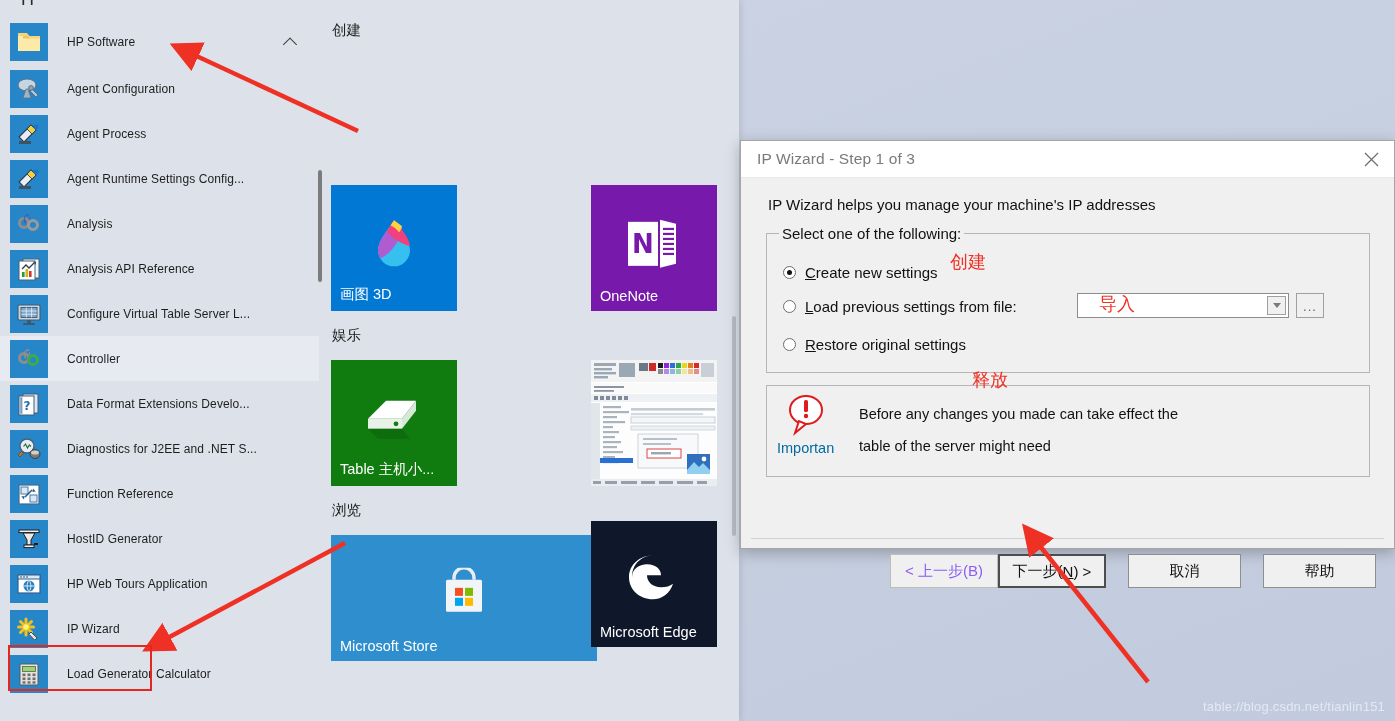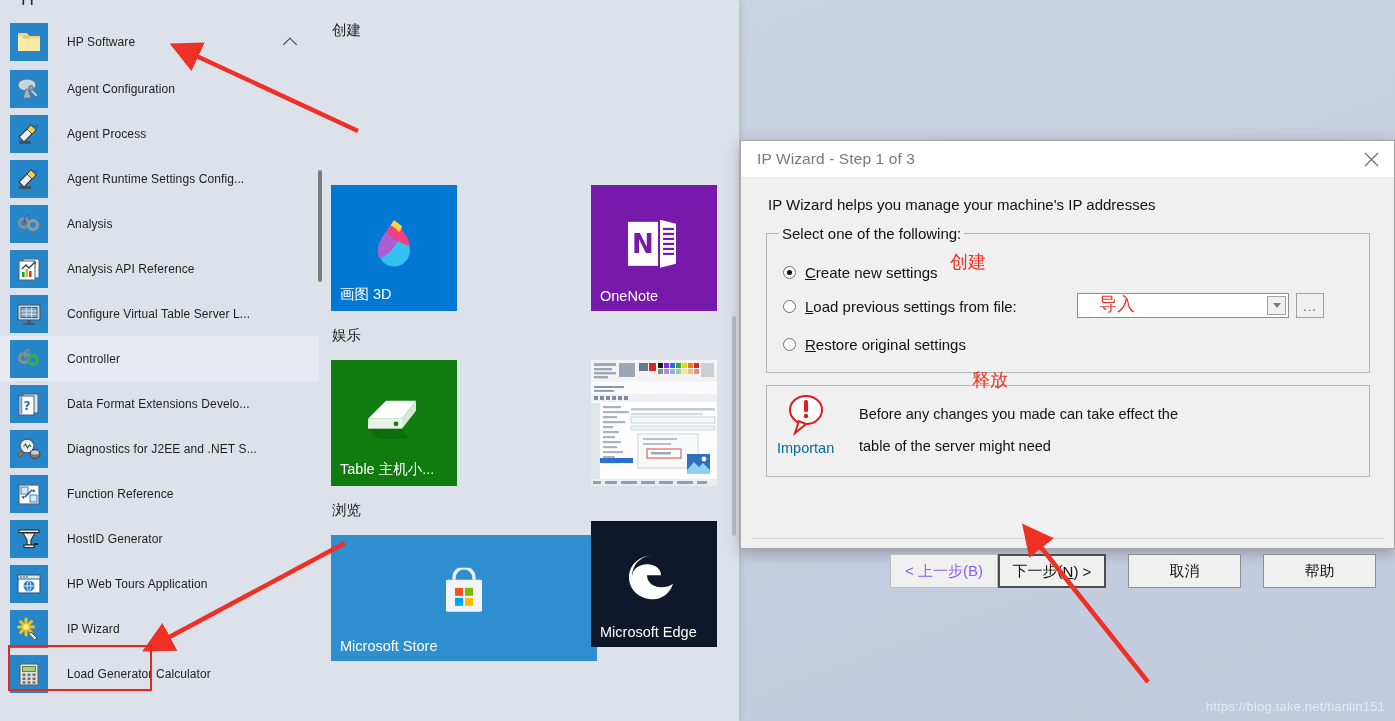--- a/index.html
+++ b/index.html
@@ -816,15 +816,15 @@
       </g>
     </svg>
 
     <div class="anno-box" style="left:8px; top:645px; width:144px; height:46px;"></div>
 
     <div class="anno-text" style="left:950px; top:250px;">创建</div>
     <div class="anno-text" style="left:1099px; top:292px;text-align:right;">导入</div>
     <div class="anno-text" style="left:972px; top:338px;margin-top:30px;">释放</div>
   </div>
 
-  <div class="watermark">https://blog.take.net/tianlin151</div>
+  <div class="watermark">table://blog.csdn.net/tianlin151</div>
 
 </div>
 
 </body></html>

